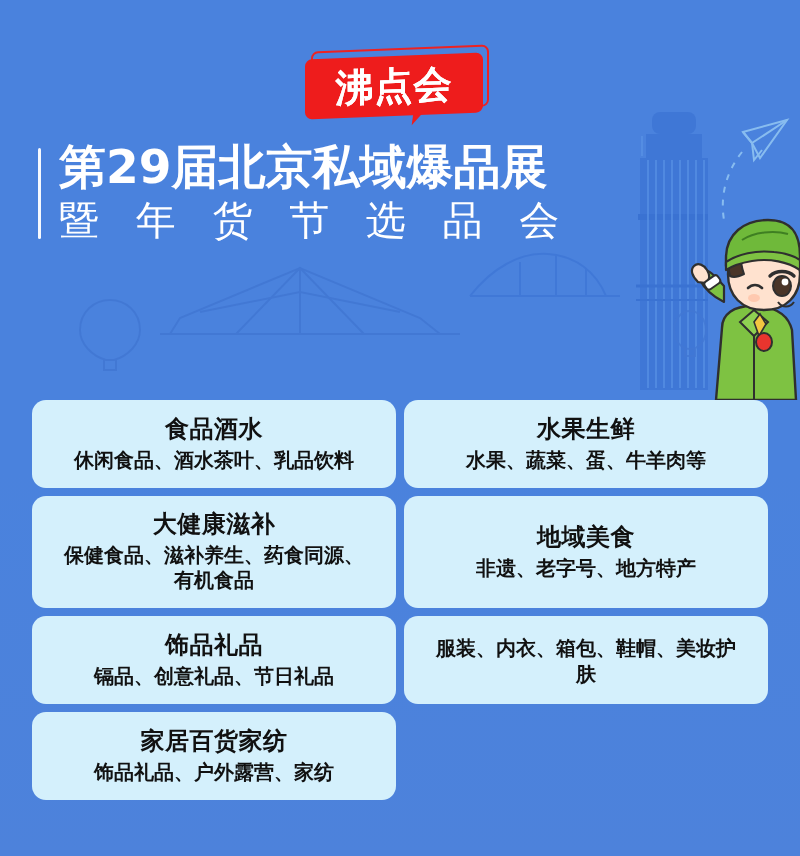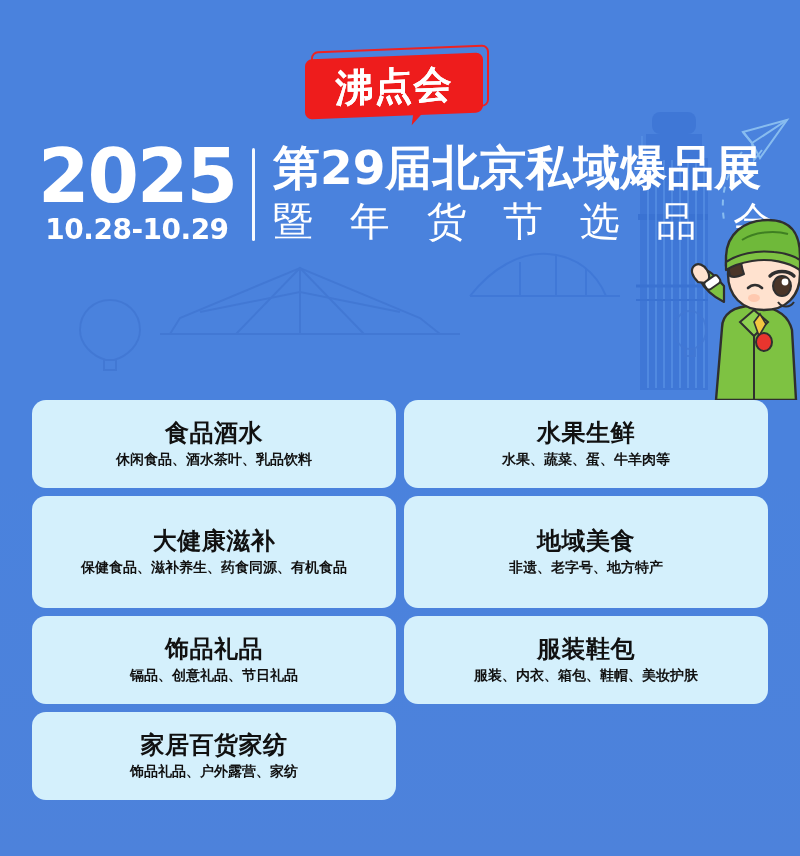--- a/index.html
+++ b/index.html
@@ -186,21 +186,21 @@
   .card-title {
     font-family: "DejaVu Sans", sans-serif;
     font-weight: bold;
     font-size: 24px;
     line-height: 1.2;
     letter-spacing: 0.5px;
   }
   .card-desc {
     font-family: "DejaVu Sans", sans-serif;
     font-weight: bold;
-    font-size: 14px;
+    font-size: 20px;
     line-height: 1.28;
     margin-top: 4px;
     letter-spacing: 0px;
     text-align: center;
   }
   .card-title.solo { font-size: 25px; }
 
   
   .mascot {
     position: absolute;
@@ -279,24 +279,20 @@
     <div class="logo-badge">
       <div class="logo-outline"></div>
       <div class="logo-tail"></div>
       <div class="logo-fill">
         <span class="logo-text">沸点会</span>
       </div>
     </div>
   </div>
 
   <div class="headline">
-    <div class="year-block">
-      <div class="year">2025</div>
-      <div class="dates">10.28-10.29</div>
-    </div>
     <div class="divider-rule"></div>
     <div class="title-block">
       <div class="title-main">第29届北京私域爆品展</div>
       <div class="title-sub">暨 年 货 节 选 品 会</div>
     </div>
   </div>
 
   <svg class="mascot" viewBox="0 0 118 182" width="118" height="182" xmlns="http://www.w3.org/2000/svg">
 
     <path d="M42 84 C30 78 22 70 18 62 C15 56 20 50 26 53 C31 55 36 62 42 68 Z" fill="#7ec242" stroke="#2f2f2f" stroke-width="2.2" stroke-linejoin="round"></path>
@@ -350,21 +346,20 @@
       <div class="card-title">地域美食</div>
       <div class="card-desc">非遗、老字号、地方特产</div>
     </div>
 
     <div class="card h-sm">
       <div class="card-title">饰品礼品</div>
       <div class="card-desc">镉品、创意礼品、节日礼品</div>
     </div>
 
     <div class="card h-sm">
-      <div class="card-title">服装鞋包</div>
       <div class="card-desc">服装、内衣、箱包、鞋帽、美妆护肤</div>
     </div>
 
     <div class="card h-sm">
       <div class="card-title">家居百货家纺</div>
       <div class="card-desc">饰品礼品、户外露营、家纺</div>
     </div>
 
 
   </div>

